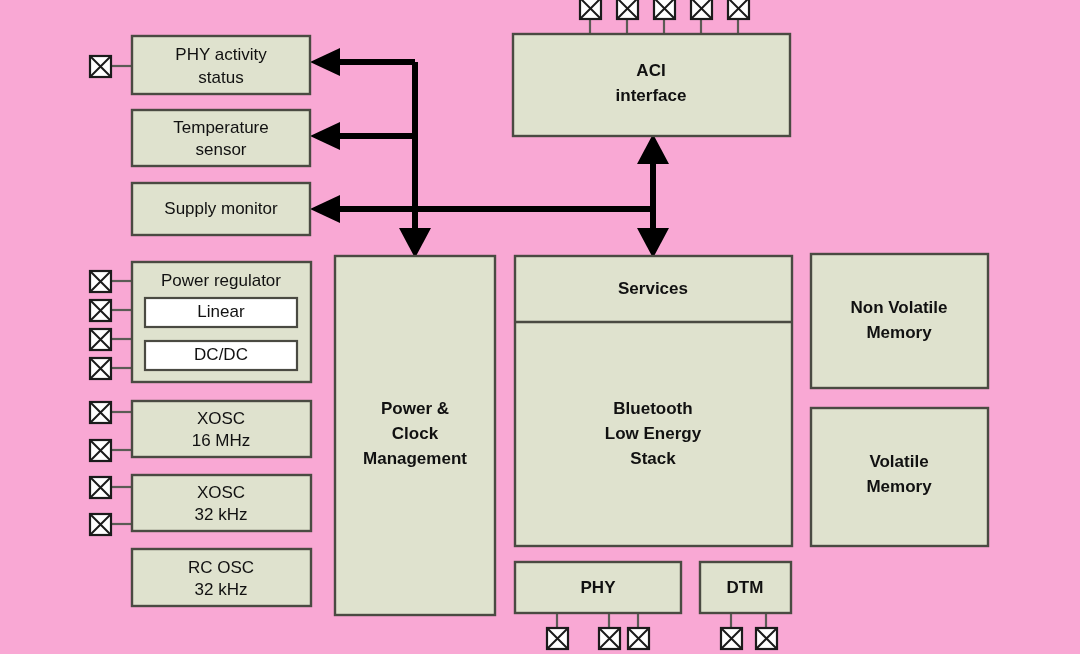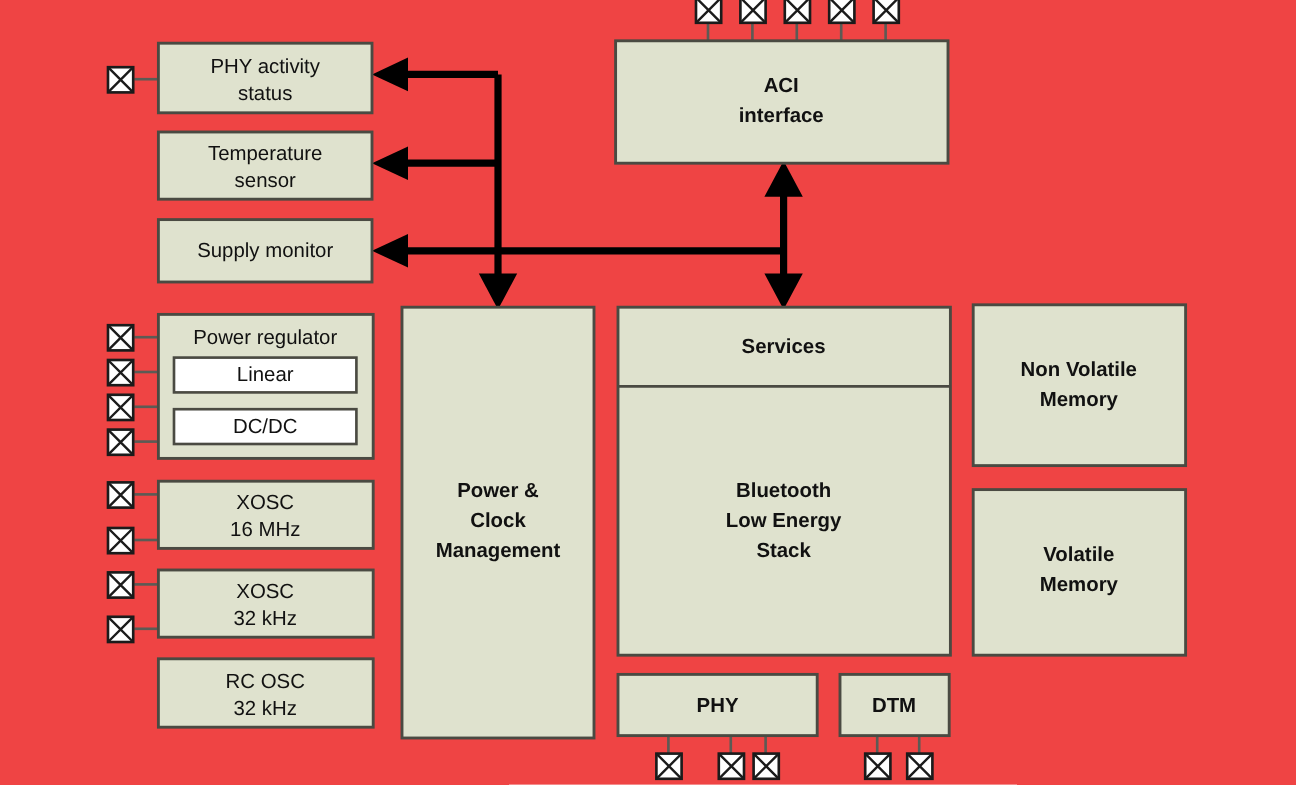--- a/index.html
+++ b/index.html
@@ -7,21 +7,21 @@
     padding: 0;
     background: #ffffff;
   }
   body {
     font-family: "Liberation Sans", sans-serif;
   }
   #diagram-root {
     position: relative;
     width: 1080px;
     height: 654px;
-    background: #ef4444;
+    background: #f9a8d4;
     overflow: hidden;
   }
   svg.diagram {
     display: block;
     width: 1080px;
     height: 654px;
   }
   .blk-rect {
     fill: #dfe2ce;
     stroke: #4a4a42;

